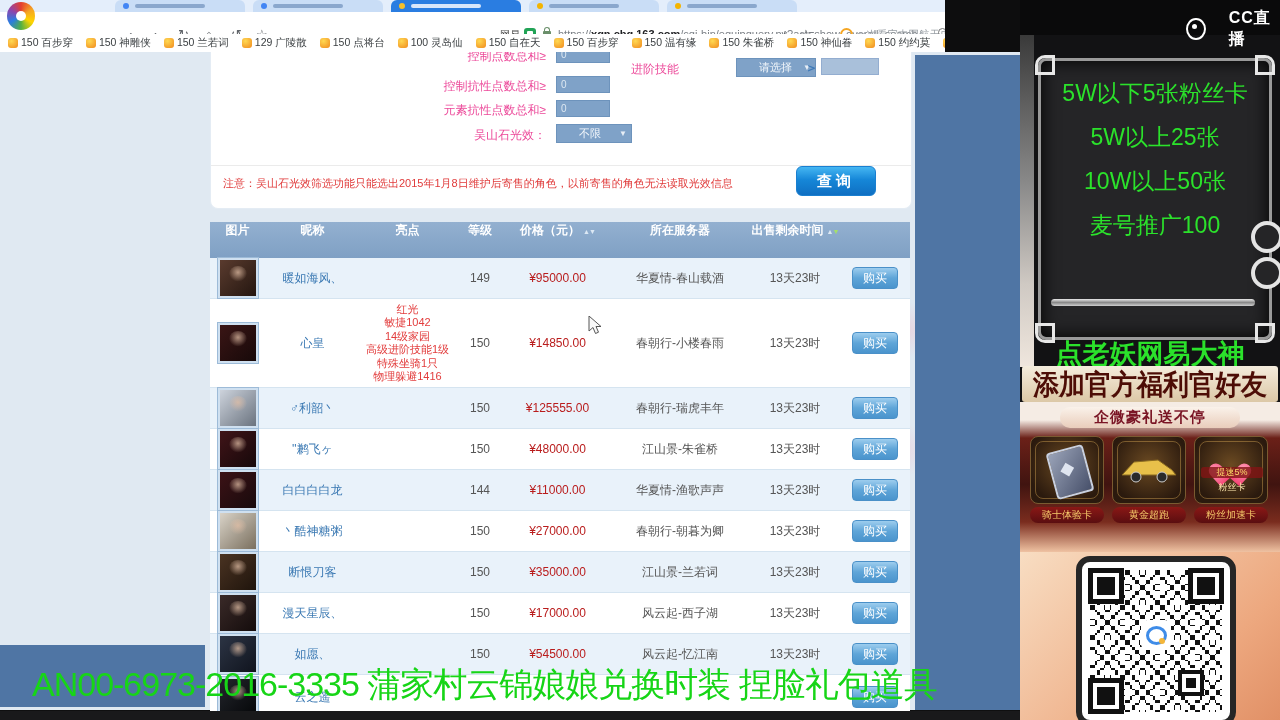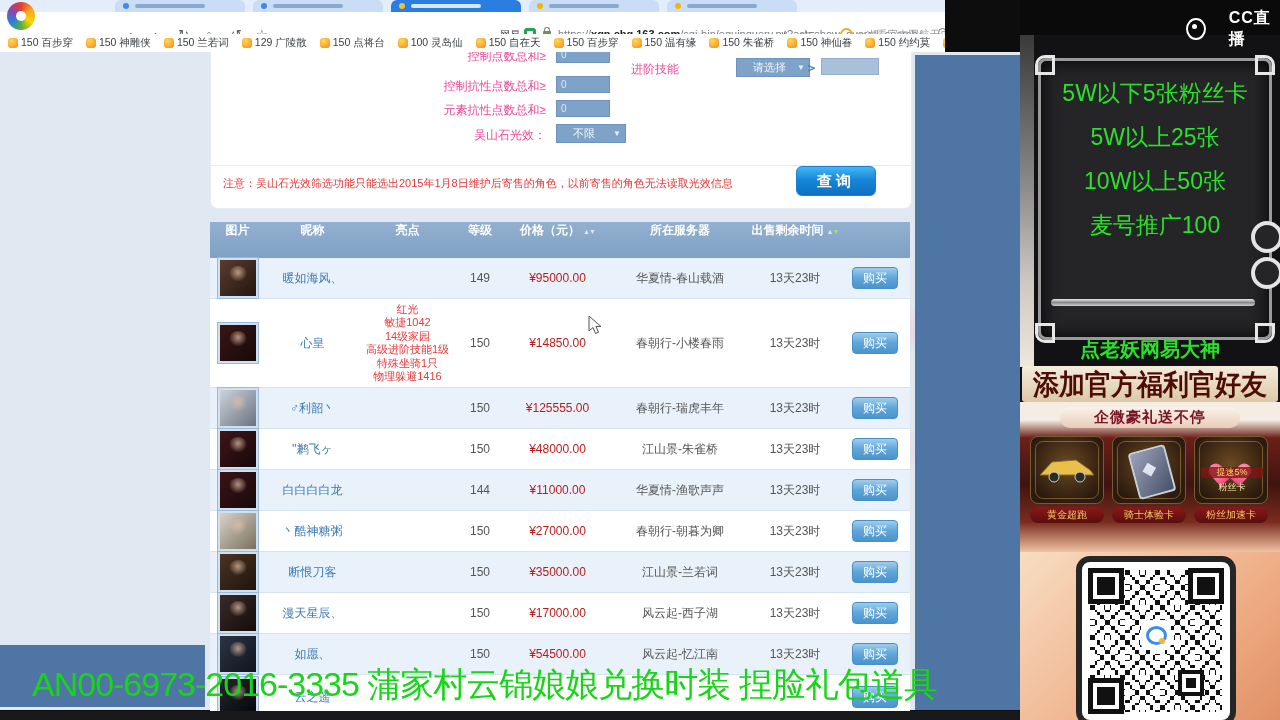--- a/index.html
+++ b/index.html
@@ -37,21 +37,21 @@
   .chromeblack{position:absolute;left:945px;top:0;width:80px;height:52px;background:#0d0d0e;}
 
   
   .page{position:absolute;left:0;top:52px;width:1020px;height:658px;background:#e0e9f2;z-index:1;}
   .card{position:absolute;left:210px;top:0;width:700px;height:156px;background:#fff;border:1px solid #e4ecf4;
         border-top:none;border-radius:0 0 8px 8px;overflow:hidden;}
   .flabel{position:absolute;width:335px;text-align:right;font-size:12px;color:#ec4899;white-space:nowrap;}
   .finput{position:absolute;left:345px;width:48px;height:15px;background:#7fa2c8;border:1px solid #6d93bc;
           color:#dde8f2;font-size:10px;padding-left:4px;line-height:15px;}
   .fdrop{position:absolute;background:#7fa2c8;border:1px solid #6d93bc;color:#f2f7fb;font-size:11px;
-         line-height:17px;padding-left:16px;}
+         line-height:17px;padding-left:22px;}
   .fdrop .dar{float:right;margin-right:4px;font-size:8px;color:#e7eef6;}
   .gt{position:absolute;color:#3f7ab8;font-weight:bold;font-size:13px;}
   .notice{position:absolute;left:12px;top:124px;font-size:11px;color:#e03a3a;white-space:nowrap;}
   .qbtn{position:absolute;left:585px;top:114px;width:78px;height:28px;border:1px solid #1a7fd0;border-radius:6px;
         background:linear-gradient(#45b6f2,#1687d8 45%,#0f6fc2);color:#fff;font-size:15px;font-weight:bold;
         letter-spacing:4px;text-align:center;line-height:28px;cursor:pointer;}
   .cdivider{position:absolute;left:0;top:113px;width:700px;height:1px;background:#ebebeb;}
 
   
   .tbl{position:absolute;left:210px;top:170px;width:700px;}
@@ -106,21 +106,21 @@
           border:3px solid #9a9a9a;border-radius:8px;box-shadow:inset 0 0 18px #000;}
   .gpanel .corner{position:absolute;width:14px;height:14px;border:3px solid #e8e8e8;}
   .cnw{left:-6px;top:-6px;border-right:none;border-bottom:none;border-radius:10px 0 0 0;}
   .cne{right:-6px;top:-6px;border-left:none;border-bottom:none;border-radius:0 10px 0 0;}
   .csw{left:-6px;bottom:-6px;border-right:none;border-top:none;border-radius:0 0 0 10px;}
   .cse{right:-6px;bottom:-6px;border-left:none;border-top:none;border-radius:0 0 10px 0;}
   .gline{width:100%;text-align:center;font-size:23px;line-height:44px;color:#2be22b;white-space:nowrap;}
   .gdiv{position:absolute;left:10px;top:238px;width:204px;height:7px;border-radius:4px;
         background:linear-gradient(#e8e8e8,#8a8a8a 50%,#cfcfcf);}
   .ringo{position:absolute;width:24px;height:24px;border:4px solid #e4e4e4;border-radius:50%;background:#252527;}
-  .gfoot{position:absolute;left:0;top:336px;width:260px;text-align:center;font-size:20px;font-weight:bold;
+  .gfoot{position:absolute;left:0;top:336px;width:260px;text-align:center;font-size:27px;font-weight:bold;
          color:#2be22b;white-space:nowrap;}
   .banner{position:absolute;left:2px;top:366px;width:256px;height:36px;border-radius:3px;
           background:linear-gradient(#f4ecdc,#dcc8a6);display:flex;align-items:center;justify-content:center;}
   .banner span{font-family:"Liberation Serif","DejaVu Serif",serif;font-weight:bold;font-size:26px;color:#4d0d06;
                white-space:nowrap;transform:scaleY(1.08);}
   .gift{position:absolute;left:0;top:402px;width:260px;height:150px;
         background:linear-gradient(180deg,#f5ece4 0%,#f5ece4 12%,#6b2018 24%,#401410 55%,#7a2c1e 80%,#efc2a2 100%);}
   .ribbon{position:absolute;left:40px;top:5px;width:180px;height:21px;border-radius:10px;
           background:linear-gradient(#faf2ea,#e9cdbb);display:flex;align-items:center;justify-content:center;
           font-size:15px;font-weight:bold;color:#7a1525;letter-spacing:1px;}
@@ -470,34 +470,34 @@
     <div class="banner">
         <span>添加官方福利官好友</span>
       </div>
 
     <div class="gift">
       <div class="ribbon">企微豪礼送不停</div>
       <div class="cards">
         <div class="gcard">
           <div class="gimg">
             <span class="glowring"></span>
+            <span class="cardship"></span>
+          </div>
+          <div class="glabel">骑士体验卡</div>
+        </div>
+        <div class="gcard">
+          <div class="gimg">
+            <span class="glowring"></span>
             <svg width="62" height="34" viewBox="0 0 62 34" style="position:absolute;left:5px;top:16px">
               <path d="M4 22 L16 9 L40 7 L54 17 L58 22 Z" fill="#e8c04a" stroke="#8a6a20"></path>
               <circle cx="18" cy="24" r="5" fill="#2a2a2a" stroke="#cfcfcf"></circle>
               <circle cx="44" cy="24" r="5" fill="#2a2a2a" stroke="#cfcfcf"></circle>
             </svg>
           </div>
           <div class="glabel">黄金超跑</div>
-        </div>
-        <div class="gcard">
-          <div class="gimg">
-            <span class="glowring"></span>
-            <span class="cardship"></span>
-          </div>
-          <div class="glabel">骑士体验卡</div>
         </div>
         <div class="gcard">
           <div class="gimg">
             <span class="glowring"></span>
             <span class="heart"></span>
             <span class="htag">提速5%</span>
             <span class="htag2">粉丝卡</span>
           </div>
           <div class="glabel">粉丝加速卡</div>
         </div>

